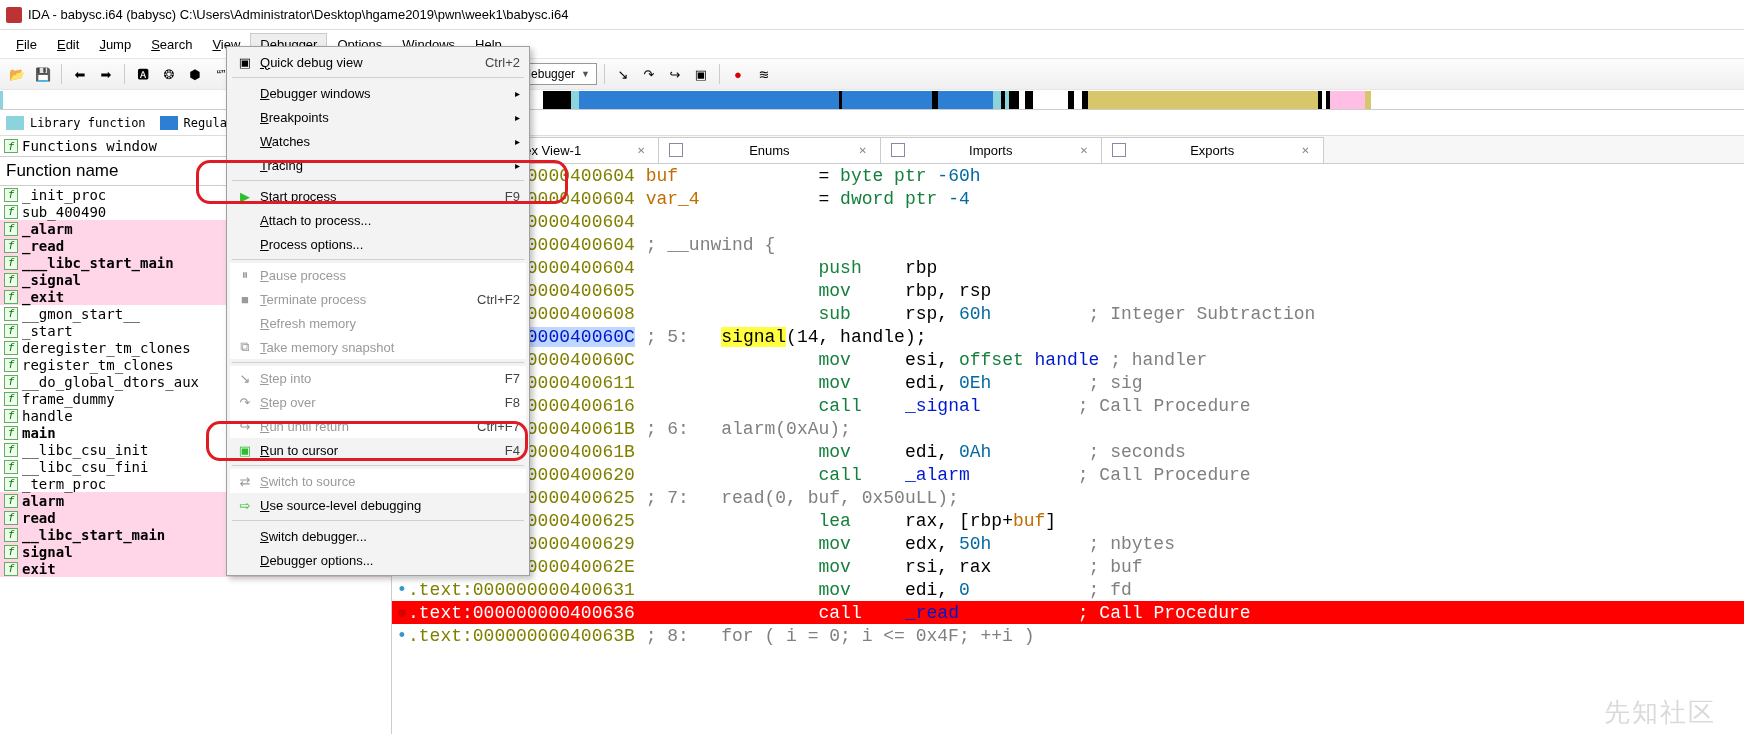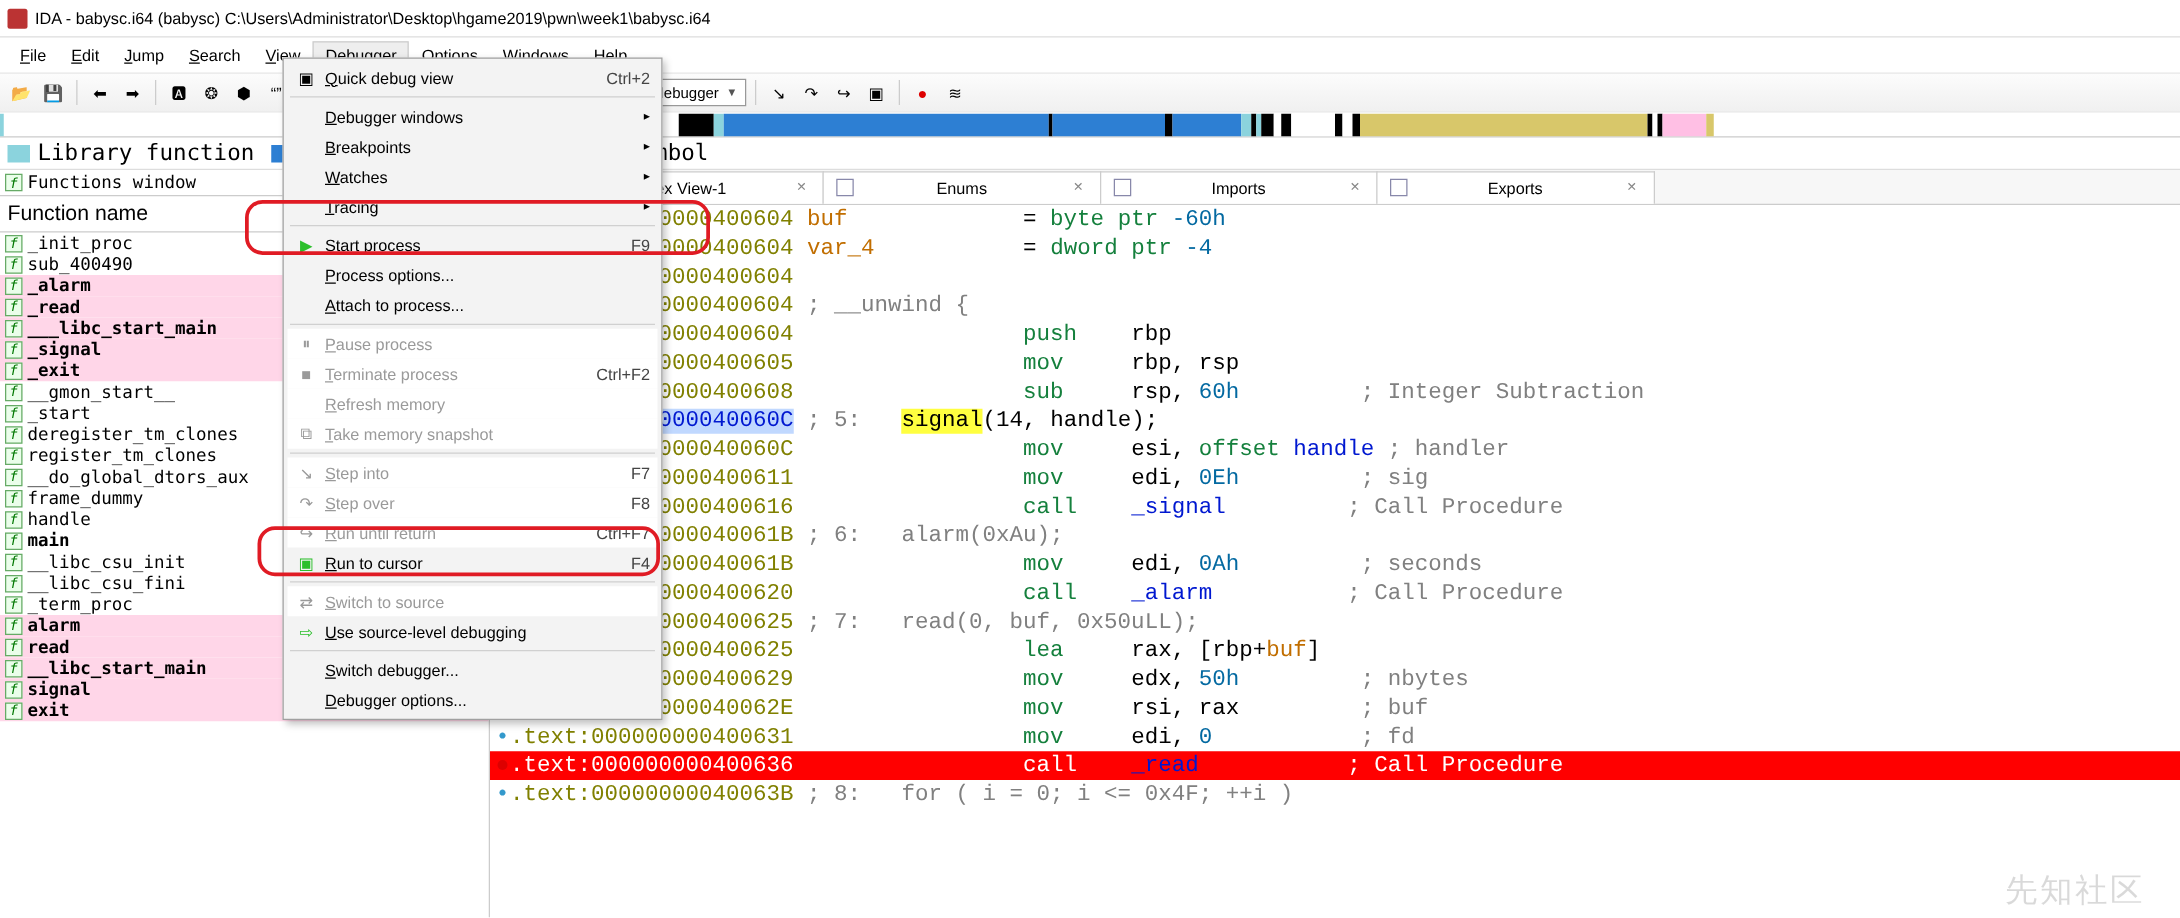--- a/index.html
+++ b/index.html
@@ -16,21 +16,21 @@
   .menubar .m u { text-decoration: underline; }
 
   .toolbar { height: 32px; display: flex; align-items: center; padding: 0 6px; gap: 4px; border-top: 1px solid #e6e6e6; border-bottom: 1px solid #e6e6e6; background: linear-gradient(#fcfcfc,#f0f0f0); }
   .tb-btn { width: 22px; height: 22px; display: flex; align-items: center; justify-content: center; border: 1px solid transparent; font-size: 13px; }
   .tb-sep { width: 1px; height: 20px; background: #ccc; margin: 0 3px; }
   .tb-combo { height: 22px; border: 1px solid #999; background: #fff; display: flex; align-items: center; padding: 0 6px; font-size: 12px; gap: 6px; }
   .tb-combo .dd { font-size: 9px; color: #555; }
 
   .overview { height: 20px; display: flex; align-items: center; position: relative; border-bottom: 1px solid #ccc; }
   .ov-seg { height: 18px; }
-  .legend-row { height: 26px; display: flex; align-items: center; gap: 6px; padding: 2px 6px; font-family: Consolas, monospace; font-size: 18px; border-bottom: 1px solid #ddd; }
+  .legend-row { height: 26px; display: flex; align-items: center; gap: 6px; padding: 2px 6px; font-family: Consolas, monospace; font-size: 12px; border-bottom: 1px solid #ddd; }
   .legend-row .sw { width: 18px; height: 14px; }
   .legend-row .lab { margin-right: 8px; }
 
   .body { display: flex; height: calc(734px - 30px - 28px - 32px - 20px - 26px); }
   .left { width: 392px; border-right: 1px solid #ccc; display: flex; flex-direction: column; }
   .left .hdr { font-family: Consolas, monospace; font-size: 14px; padding: 2px 4px; border-bottom: 1px solid #ccc; display: flex; align-items: center; gap: 4px; }
   .left .hdr .fic { width: 14px; height: 14px; border: 1px solid #6a6; background: #eafeea; color:#070; display:flex;align-items:center;justify-content:center; font-style: italic; font-size: 11px; }
   .left .colhdr { font-size: 17px; padding: 4px 6px; border-bottom: 1px solid #ccc; }
   .fnlist { overflow: auto; flex: 1; }
   .fn { display: flex; align-items: center; height: 17px; padding: 0 4px; gap: 4px; font-family: Consolas, monospace; font-size: 14px; }
@@ -546,24 +546,24 @@
       <span><u>T</u>racing</span>
       <span class="arr">▸</span>
     </div>
     <div class="msep"></div>
     <div class="mi">
       <span class="ic" style="color: rgb(43, 191, 43);">▶</span>
       <span><u>S</u>tart process</span>
       <span class="sc">F9</span>
     </div>
     <div class="mi">
+      <span><u>A</u>ttach to process...</span>
+    </div>
+    <div class="mi">
       <span><u>P</u>rocess options...</span>
-    </div>
-    <div class="mi">
-      <span><u>A</u>ttach to process...</span>
     </div>
     <div class="msep"></div>
     <div class="mi dis">
       <span class="ic">⏸</span>
       <span><u>P</u>ause process</span>
     </div>
     <div class="mi dis">
       <span class="ic">■</span>
       <span><u>T</u>erminate process</span>
       <span class="sc">Ctrl+F2</span>

